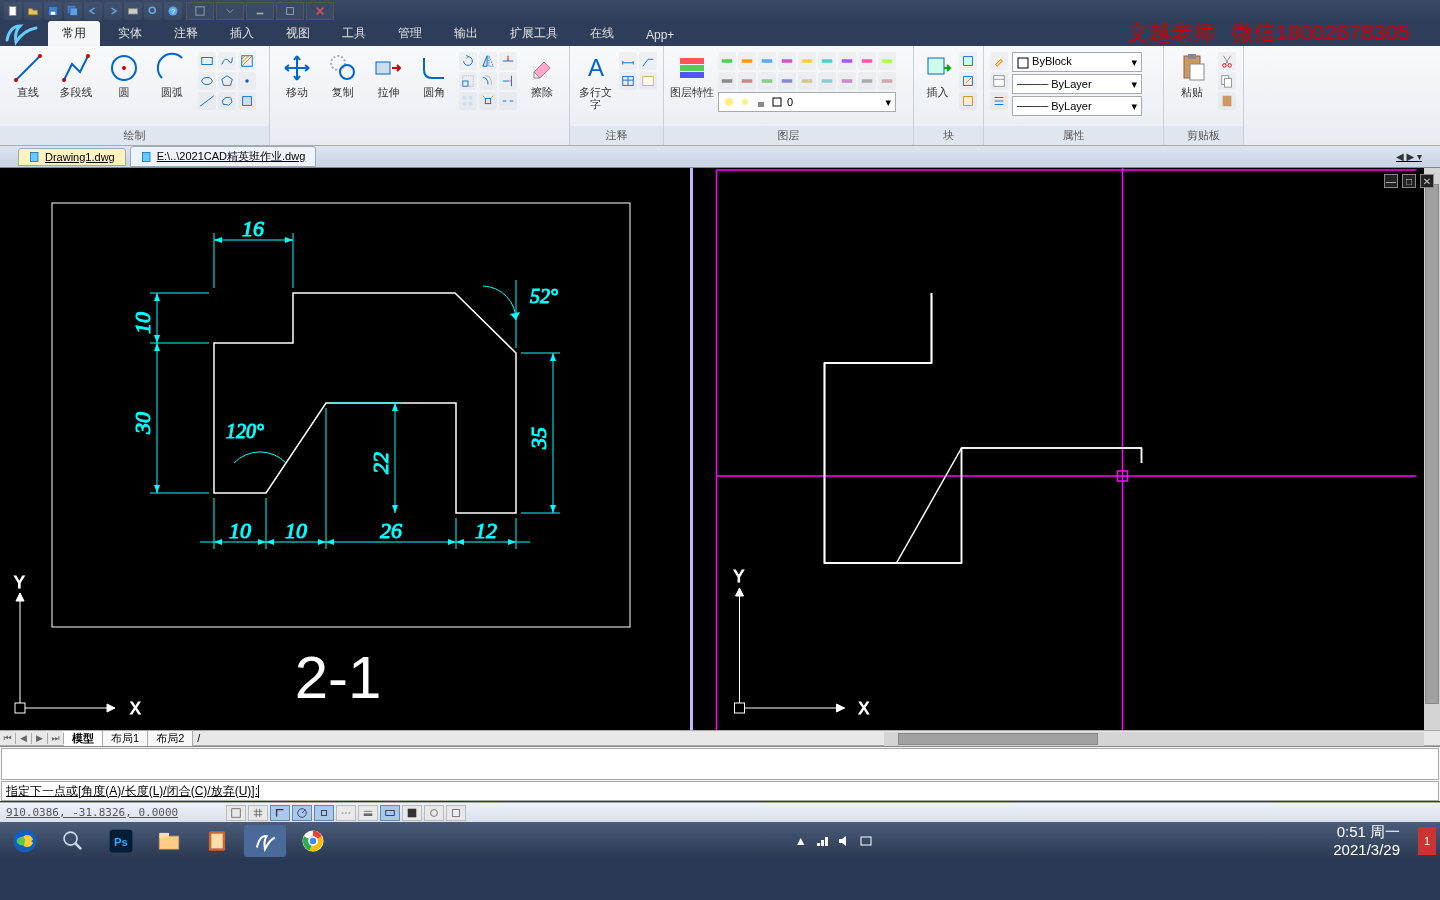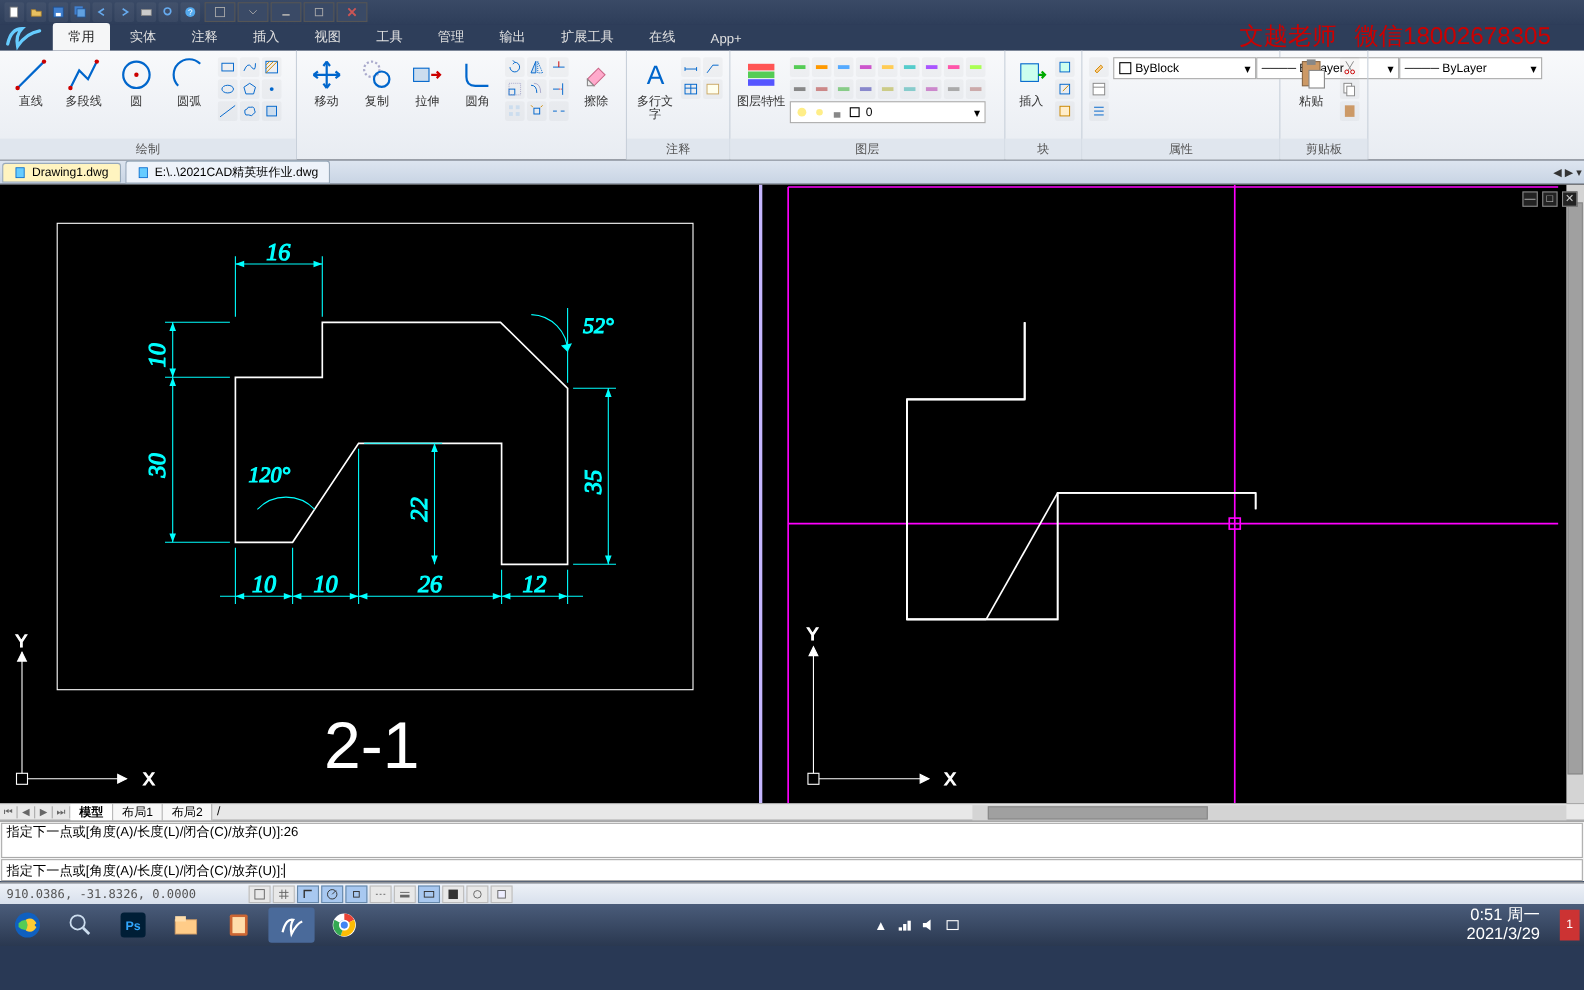--- a/index.html
+++ b/index.html
@@ -32,24 +32,24 @@
 .bigbtn { display: flex; flex-direction: column; align-items: center; width: 44px; gap: 2px; cursor:pointer;}
 .bigbtn .ico { width: 32px; height: 32px; display:flex; align-items:center; justify-content:center;}
 .bigbtn .lbl { font-size: 11px; color: #333; text-align:center; line-height:1.1;}
 .smallgrid { display: grid; grid-template-columns: repeat(3, 18px); grid-auto-rows: 18px; gap: 2px; }
 .smallgrid2 { display: grid; grid-template-columns: repeat(2, 18px); grid-auto-rows: 18px; gap: 2px; }
 .sbtn { width: 18px; height: 18px; background: rgba(0,0,0,0.03); border-radius:2px; display:flex; align-items:center; justify-content:center;}
 .sbtn svg { width:14px; height:14px; }
 .layergrid { display:grid; grid-template-columns: repeat(9,18px); grid-auto-rows:18px; gap:2px;}
 .layercombo { grid-column: 1/-1; height:20px; border:1px solid #aaa; background:#fff; display:flex; align-items:center; padding:0 4px; font-size:11px; gap:4px;}
 .propcombo { width:130px; height:20px; border:1px solid #aaa; background:#fff; display:flex; align-items:center; padding:0 4px; font-size:11px; justify-content:space-between; margin-bottom:2px;}
-.propstack { display:flex; flex-direction:row;text-align:right; }
-
-
-.doctabs { height: 22px; background: linear-gradient(#dde5f0,#c8d4e4); display: flex; align-items: center; padding: 0 2px; gap: 4px; border-bottom:1px solid #888;}
+.propstack { display:flex; flex-direction:column;text-align:right; }
+
+
+.doctabs { height: 22px; background: linear-gradient(#dde5f0,#c8d4e4); display: flex; align-items: center; padding: 0 18px; gap: 4px; border-bottom:1px solid #888;text-decoration:underline;}
 .doctab { padding: 2px 10px; font-size: 11px; background: #eef3fa; border: 1px solid #9ab; border-radius: 3px 3px 0 0; display:flex; align-items:center; gap:4px;}
 .doctab.active { background: #fff4c0; }
 .doctab svg { width:12px; height:12px; }
 .doctabs .navarrows { margin-left:auto; display:flex; gap:2px; font-size:10px; color:#333;}
 
 
 .drawarea { position: relative; background: #000; height: 562px; display: flex; }
 .viewport { position: relative; flex: 1; }
 .viewport.left { border-right: 3px solid #c4b5fd; }
 .mdi-ctrl { position:absolute; top:6px; right:6px; display:flex; gap:4px; z-index:5;}
@@ -62,27 +62,27 @@
 .layouttabs .ltnav { width:64px; display:flex; }
 .layouttabs .ltnav span { flex:1; text-align:center; border-right:1px solid #aaa; font-size:9px; color:#666;}
 .layouttabs .lt { padding:0 8px; border-right:1px solid #aaa; background:#f8f8f8;}
 .layouttabs .lt.active { background:#fff; font-weight:bold;}
 .layouttabs .hscroll { position:absolute; right:16px; width:540px; height:14px; background:#d4d4d4; top:1px;}
 .layouttabs .hscroll .hthumb { position:absolute; top:1px; bottom:1px; background:#a0a0a0; border:1px solid #888;}
 
 
 .cmdarea { background:#f4f4f4; border-top:1px solid #888; }
 .cmdhist { height:32px; overflow:hidden; font-family:SimSun,monospace; font-size:12px; padding:0 4px; background:#fff; border:1px solid #aaa; margin:1px; line-height:15px;}
-.cmdline { height:20px; background:#fff; border:1px solid #aaa; margin:0 1px 1px 1px; font-family:SimSun,monospace; font-size:12px; padding:0 4px; display:flex; align-items:center;}
+.cmdline { height:20px; background:#fff; border:1px solid #aaa; margin:0 1px 1px 1px; font-family:SimSun,monospace; font-size:12px; padding:0 4px; display:flex; align-items:center;text-decoration:underline;}
 .cmdline .cursor { display:inline-block; width:1px; height:13px; background:#000; animation:blink 1s infinite;}
 @keyframes blink { 50% { opacity:0; } }
 
 
 .statusbar { height:20px; background:linear-gradient(#eef2f8,#d8e0ec); display:flex; align-items:center; font-size:11px; padding:0 6px; border-top:1px solid #aaa;}
-.statusbar .coords { color:#555; font-family:monospace; width:220px;}
+.statusbar .coords { color:#555; font-family:monospace; width:220px;text-decoration:underline;}
 .statusbar .sbtns { display:flex; gap:2px;}
 .statusbar .sbtns .sb { width:20px; height:16px; border:1px solid #bbb; background:#e8e8e8; display:flex; align-items:center; justify-content:center;}
 .statusbar .sbtns .sb.on { background:#a8c8f0; border-color:#68a;}
 .statusbar .sbtns .sb svg { width:12px; height:12px;}
 
 
 .taskbar { height:38px; background:linear-gradient(#4a5c7a,#2a3850); display:flex; align-items:center; padding:0 4px; gap:6px;}
 .taskbar .tb { width:42px; height:32px; border-radius:3px; display:flex; align-items:center; justify-content:center;}
 .taskbar .tb svg { width:26px; height:26px;}
 .taskbar .clock { margin-left:auto; color:#fff; font-size:15px; text-align:right; padding-right:8px; line-height:1.2;}
@@ -824,21 +824,20 @@
   <div class="lt">布局1</div>
   <div class="lt">布局2</div>
   <span style="padding:0 4px">/</span>
   <div class="hscroll">
       <div class="hthumb" style="left:14px; width:200px"></div>
     </div>
 </div>
 
 <div class="cmdarea" style="position:relative">
   <div class="cmdhist">
-    <div>指定下一点或[角度(A)/长度(L)/闭合(C)/放弃(U)]:26</div>
   </div>
   <div class="cmdline">
       <span>指定下一点或[角度(A)/长度(L)/闭合(C)/放弃(U)]:</span>
       <span class="cursor"></span>
     </div>
 </div>
 
 <div class="statusbar">
   <span class="coords">910.0386, -31.8326, 0.0000</span>
   <div class="sbtns">

